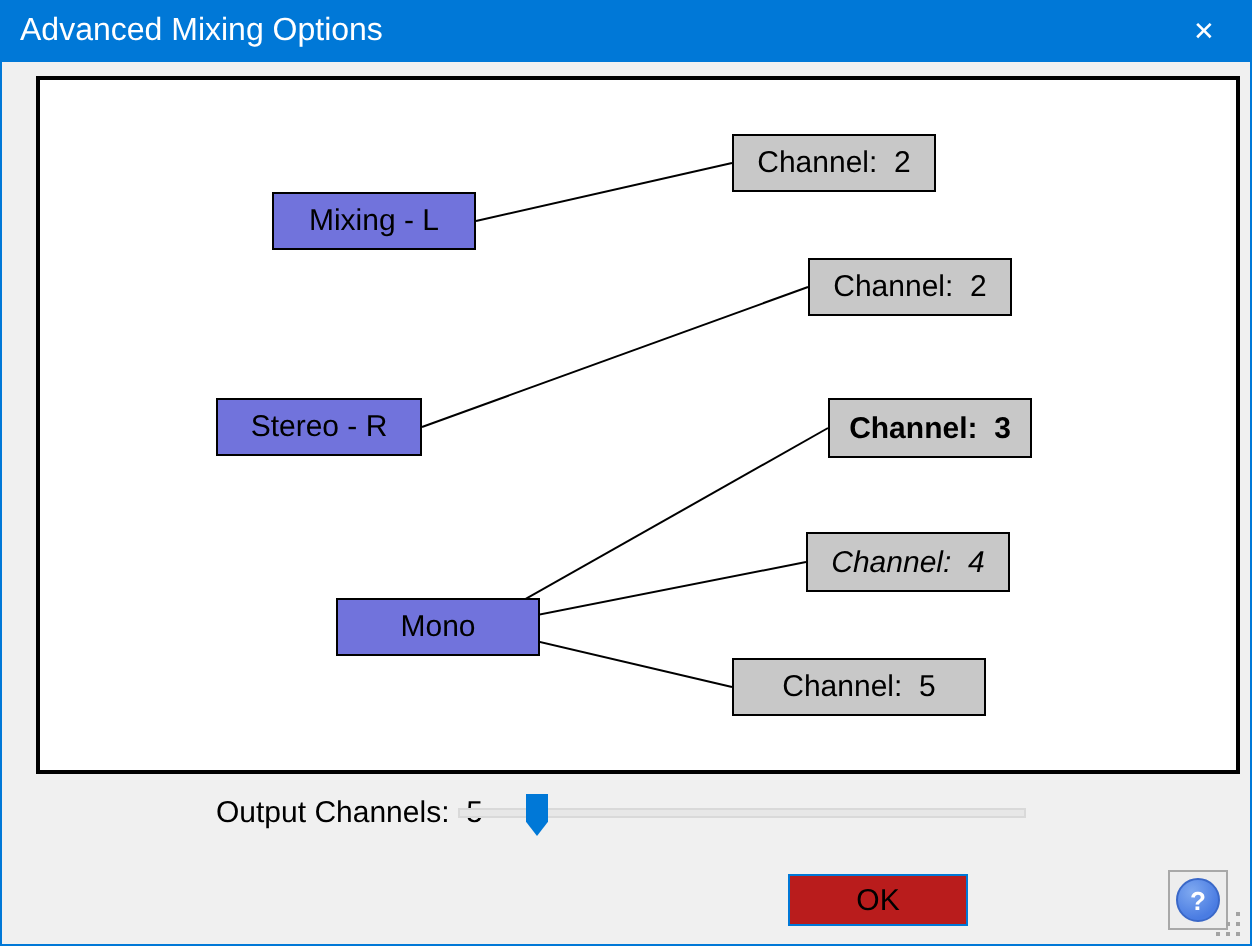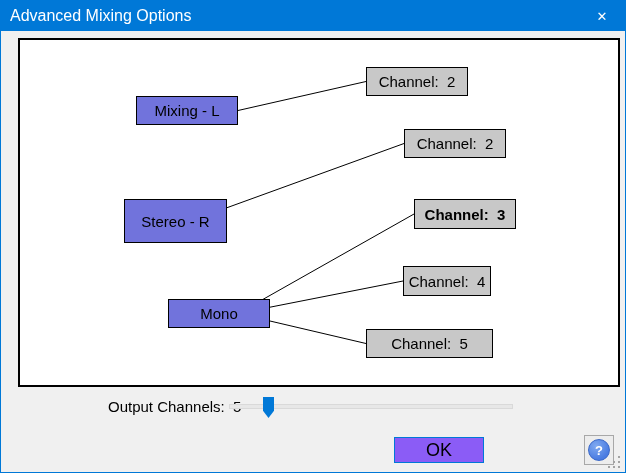--- a/index.html
+++ b/index.html
@@ -87,24 +87,24 @@
   .slider-thumb {
     position: absolute;
     left: 262px; top: 396px;
     width: 11px; height: 21px;
     background: var(--accent);
     clip-path: polygon(0 0, 100% 0, 100% 66%, 50% 100%, 0 66%);
   }
   .btn {
     position: absolute;
     height: 26px;
-    background: #8b5cf6;
+    background: #b91c1c;
     border: 1px solid #adadad;
     font-family: "Liberation Sans", sans-serif;
-    font-size: 18px;
+    font-size: 15px;
     color: #000;
     display: flex;
     align-items: center;
     justify-content: center;
   }
   .btn.ok { left: 393px; top: 436px; width: 90px; border-color: var(--accent); }
   .btn.cancel { left: 492px; top: 436px; width: 88px; }
   .help-btn {
     position: absolute;
     left: 583px; top: 434px;
@@ -157,26 +157,26 @@
   <svg class="diagram-svg">
       <line x1="237" y1="109.5" x2="365" y2="80.5" stroke="#000000" stroke-width="1"></line>
       <line x1="210" y1="212.5" x2="403" y2="142.5" stroke="#000000" stroke-width="1"></line>
       <line x1="237" y1="312.5" x2="413" y2="213" stroke="#000000" stroke-width="1"></line>
       <line x1="237" y1="312.5" x2="402" y2="280" stroke="#000000" stroke-width="1"></line>
       <line x1="237" y1="312.5" x2="365" y2="342.5" stroke="#000000" stroke-width="1"></line>
     </svg>
 
   <div id="diagram-layer">
       <div class="node source" style="left: 135px; top: 95px; width: 102px; height: 29px;">Mixing - L</div>
-      <div class="node source" style="left: 107px; top: 198px; width: 103px; height: 44px; margin-left: 16px;">Stereo - R</div>
+      <div class="node source" style="left: 107px; top: 198px; width: 103px; height: 29px;">Stereo - R</div>
       <div class="node source" style="left: 135px; top: 298px; width: 102px; height: 29px; margin-left: 32px;">Mono</div>
       <div class="node channel" style="left: 365px; top: 66px; width: 102px; height: 29px;">Channel:  2</div>
       <div class="node channel" style="left: 403px; top: 128px; width: 102px; height: 29px;">Channel:  2</div>
       <div class="node channel" style="left: 413px; top: 198px; width: 102px; height: 30px; font-weight: bold;">Channel:  3</div>
-      <div class="node channel" style="left: 402px; top: 265px; width: 88px; height: 30px;">Channel:  4</div>
+      <div class="node channel" style="left: 402px; top: 265px; width: 102px; height: 30px; font-style: italic;">Channel:  4</div>
       <div class="node channel" style="left: 365px; top: 328px; width: 127px; height: 29px;">Channel:  5</div>
     </div>
 
   <span class="slider-label">Output Channels:  5</span>
   <div class="slider-track"></div>
   <div class="slider-thumb"></div>
 
   <button class="btn ok">OK</button>
   <div class="help-btn">
     <span class="help-circle">?</span>

